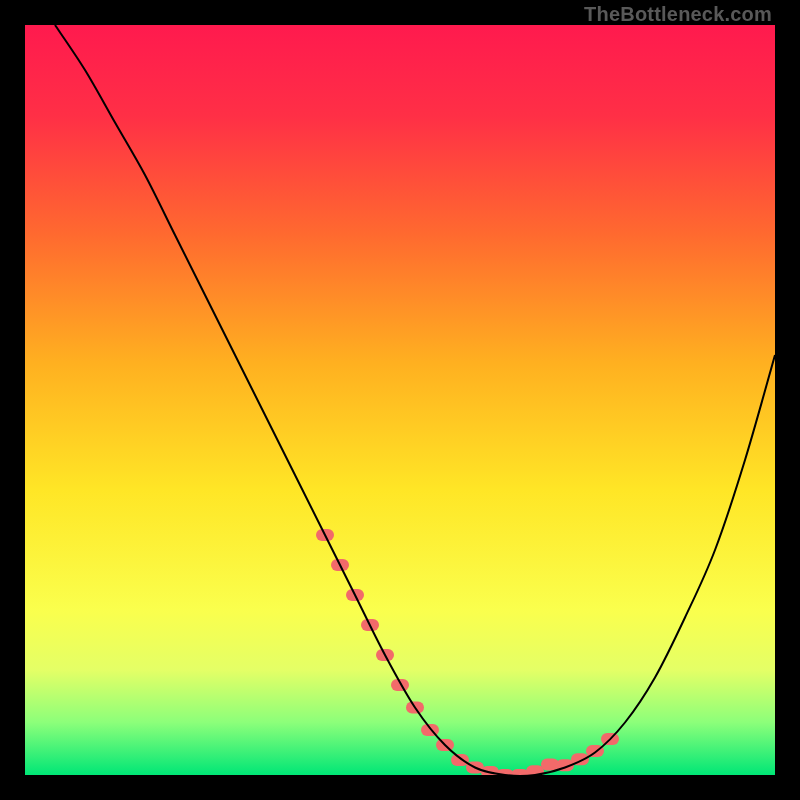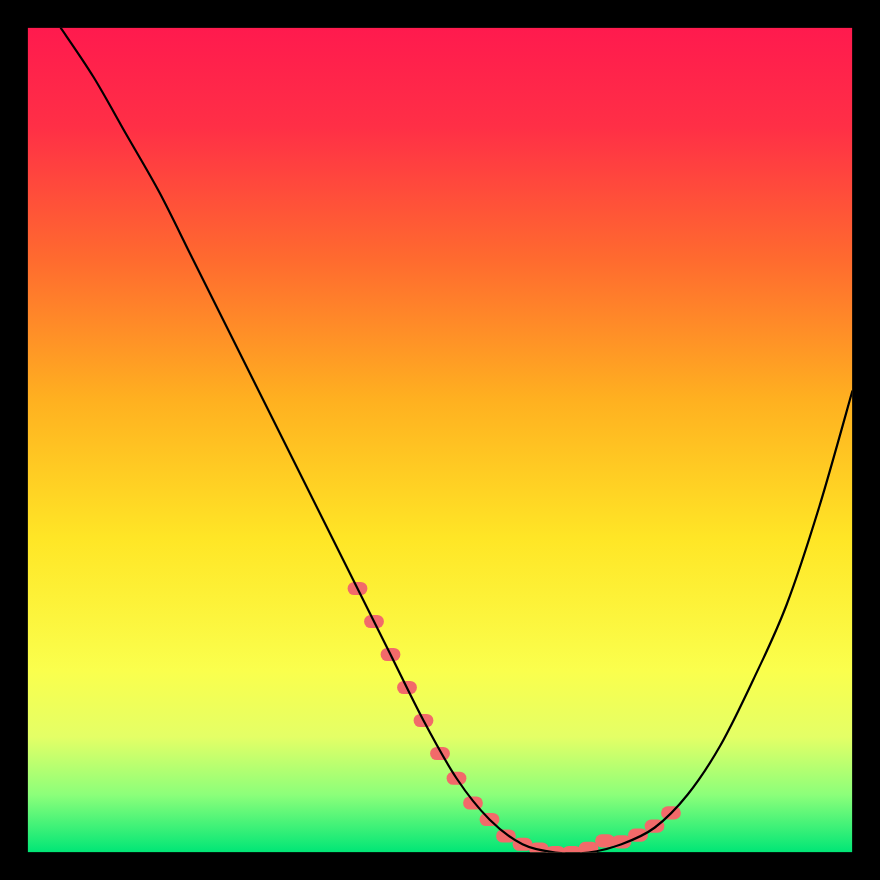--- a/index.html
+++ b/index.html
@@ -47,20 +47,21 @@
     font-size: 20px;
     font-weight: bold;
     letter-spacing: 0.2px;
   }
 </style>
 </head>
 <body>
 
 <div class="frame">
 
+  <div class="watermark">TheBottleneck.com</div>
 
   <div class="plot-area">
     <svg class="gradient" viewBox="0 0 750 750" preserveAspectRatio="none">
       <defs>
         <linearGradient id="bg-grad" x1="0" y1="0" x2="0" y2="1">
             <stop offset="0%" stop-color="#ff1a4e"></stop>
             <stop offset="12%" stop-color="#ff2f46"></stop>
             <stop offset="28.000000000000004%" stop-color="#ff6a2f"></stop>
             <stop offset="45%" stop-color="#ffb020"></stop>
             <stop offset="62%" stop-color="#ffe626"></stop>

